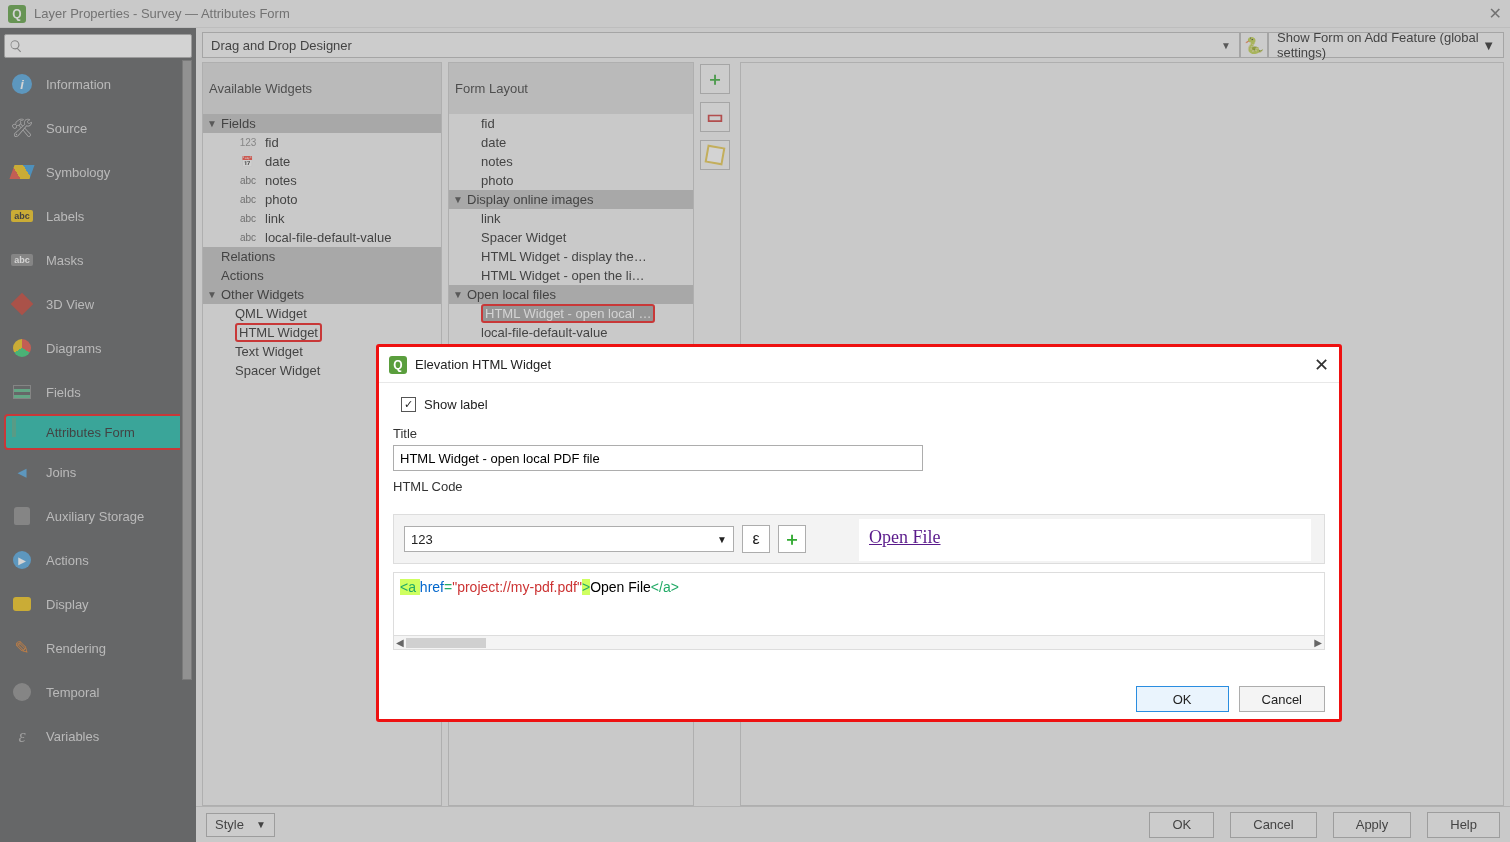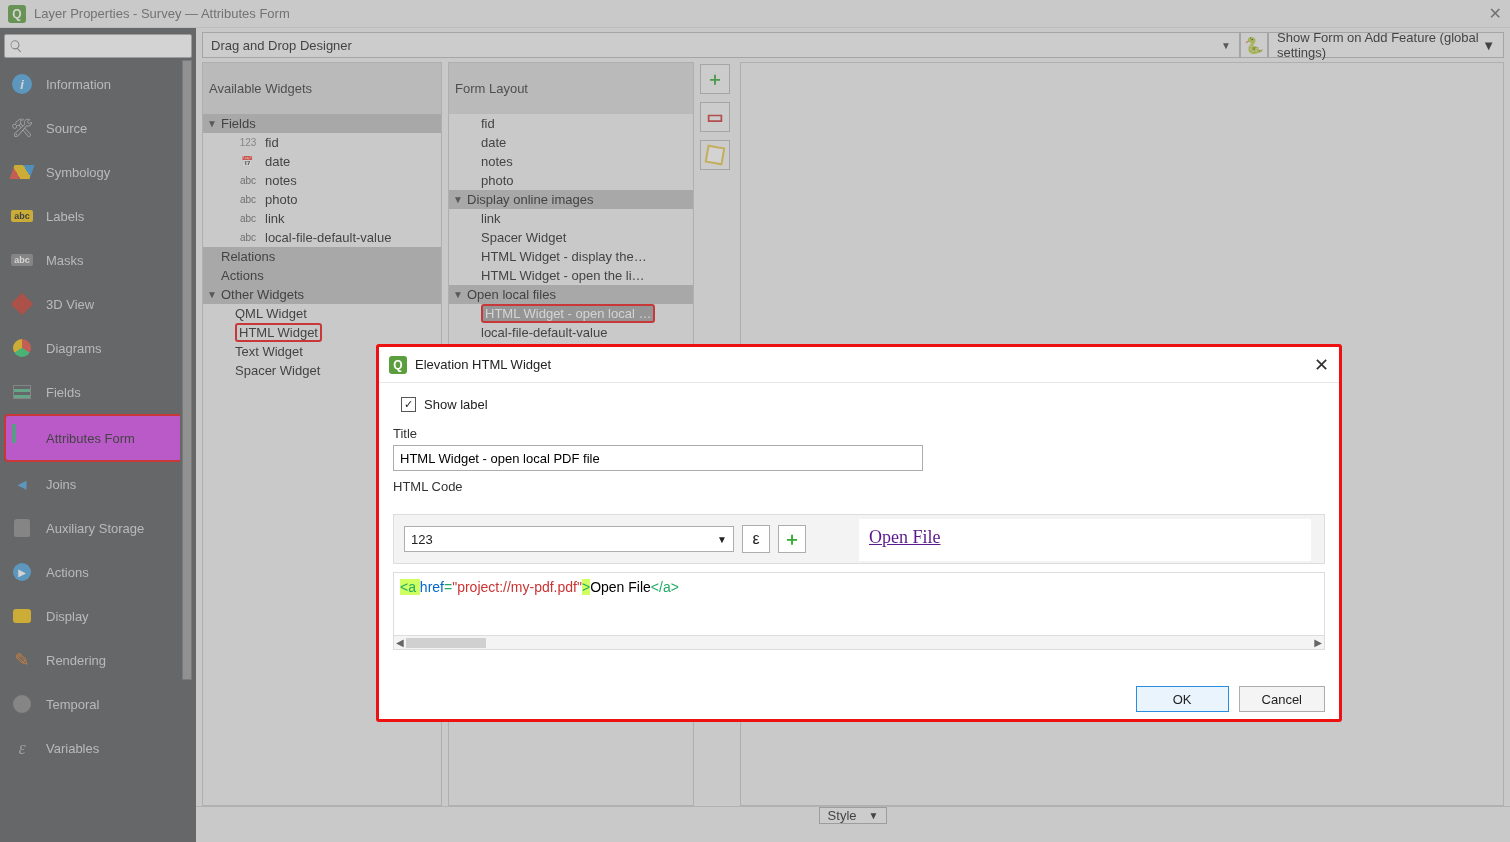--- a/index.html
+++ b/index.html
@@ -13,21 +13,21 @@
 
 
 .main { display: flex; height: calc(100% - 28px); }
 
 
 .sidebar { width: 196px; background: #58595b; display: flex; flex-direction: column; padding-top: 4px; }
 .sidebar .search { margin: 2px 4px 4px 4px; height: 24px; background: #fff; border: 1px solid #aaa; border-radius: 2px; display: flex; align-items: center; padding: 0 4px; }
 .sidebar .search svg { width: 14px; height: 14px; fill: #888; }
 .sidebar-item { height: 44px; display: flex; align-items: center; padding-left: 10px; color: #d8d8d8; cursor: pointer; gap: 12px; }
 .sidebar-item .icon { width: 24px; height: 24px; display: inline-flex; align-items: center; justify-content: center; }
-.attrs-box { border: 2px solid #e11; border-radius: 4px; margin: 0 4px; background: #d946ef; color: #222; height: 48px; display: flex; align-items: center; padding-left: 6px; gap: 10px; }
+.attrs-box { border: 2px solid #e11; border-radius: 4px; margin: 0 4px; background: #14b8a6; color: #222; height: 36px; display: flex; align-items: center; padding-left: 6px; gap: 10px; }
 .attrs-box .icon { width: 24px; height: 24px; }
 .sidebar-scroll { position: absolute; left: 180px; top: 58px; width: 14px; height: 748px; background: #58595b; }
 .sidebar-scroll .thumb { width: 10px; margin: 2px; background: #9a9a9a; border: 1px solid #777; height: 620px; }
 
 
 .content { flex: 1; background: #f0f0f0; display: flex; flex-direction: column; position: relative; }
 .toolbar { height: 34px; display: flex; align-items: center; padding: 4px 6px; }
 .combo { flex: 1; height: 26px; background: #f4f4f4; border: 1px solid #b8b8b8; display: flex; align-items: center; padding: 0 8px; justify-content: space-between; }
 .combo .arrow { font-size: 10px; color: #444; }
 .tool-btn { width: 28px; height: 26px; border: 1px solid #b8b8b8; background: #f4f4f4; display: inline-flex; align-items: center; justify-content: center; }
@@ -48,21 +48,21 @@
 .tree-row .label { flex: 1; }
 .tree-row.indent2 { padding-left: 32px; }
 .red-box-inline { border: 2px solid #e11; border-radius: 3px; padding: 0 2px; display: inline-block; }
 
 
 .layout-col { width: 246px; }
 .layout-tools { width: 34px; display: flex; flex-direction: column; gap: 8px; padding-top: 2px; }
 .layout-tools .lt-btn { width: 30px; height: 30px; border: 1px solid #b8b8b8; background: #f4f4f4; display: flex; align-items: center; justify-content: center; }
 
 
-.bottom { height: 36px; display: flex; align-items: center; padding: 0 10px; gap: 16px; border-top: 1px solid #ccc; flex-direction: column; }
+.bottom { height: 36px; display: flex; align-items: center; padding: 0 10px; gap: 16px; border-top: 1px solid #ccc; }
 .bottom .spacer { flex: 1; }
 .btn { height: 26px; border: 1px solid #adadad; background: #f4f4f4; padding: 0 22px; display: inline-flex; align-items: center; cursor: pointer; }
 .style-btn { height: 24px; border: 1px solid #adadad; background: #f4f4f4; padding: 0 8px; display: inline-flex; align-items: center; gap: 12px; }
 
 
 .overlay { position: absolute; left: 0; top: 0; width: 1510px; height: 842px; background: rgba(128,128,128,0.35); }
 .dialog { position: absolute; left: 376px; top: 344px; width: 966px; height: 378px; background: #fff; border: 3px solid #e11; border-radius: 3px; display: flex; flex-direction: column; }
 .dialog-title { height: 36px; display: flex; align-items: center; padding: 0 10px; gap: 8px; border-bottom: 1px solid #e8e8e8; }
 .dialog-title .q-icon { width: 18px; height: 18px; background: #5a9e3d; border-radius: 3px; display: inline-flex; align-items: center; justify-content: center; color: #fff; font-weight: bold; font-size: 12px; }
 .dialog-title .t { flex: 1; color: #222; }

